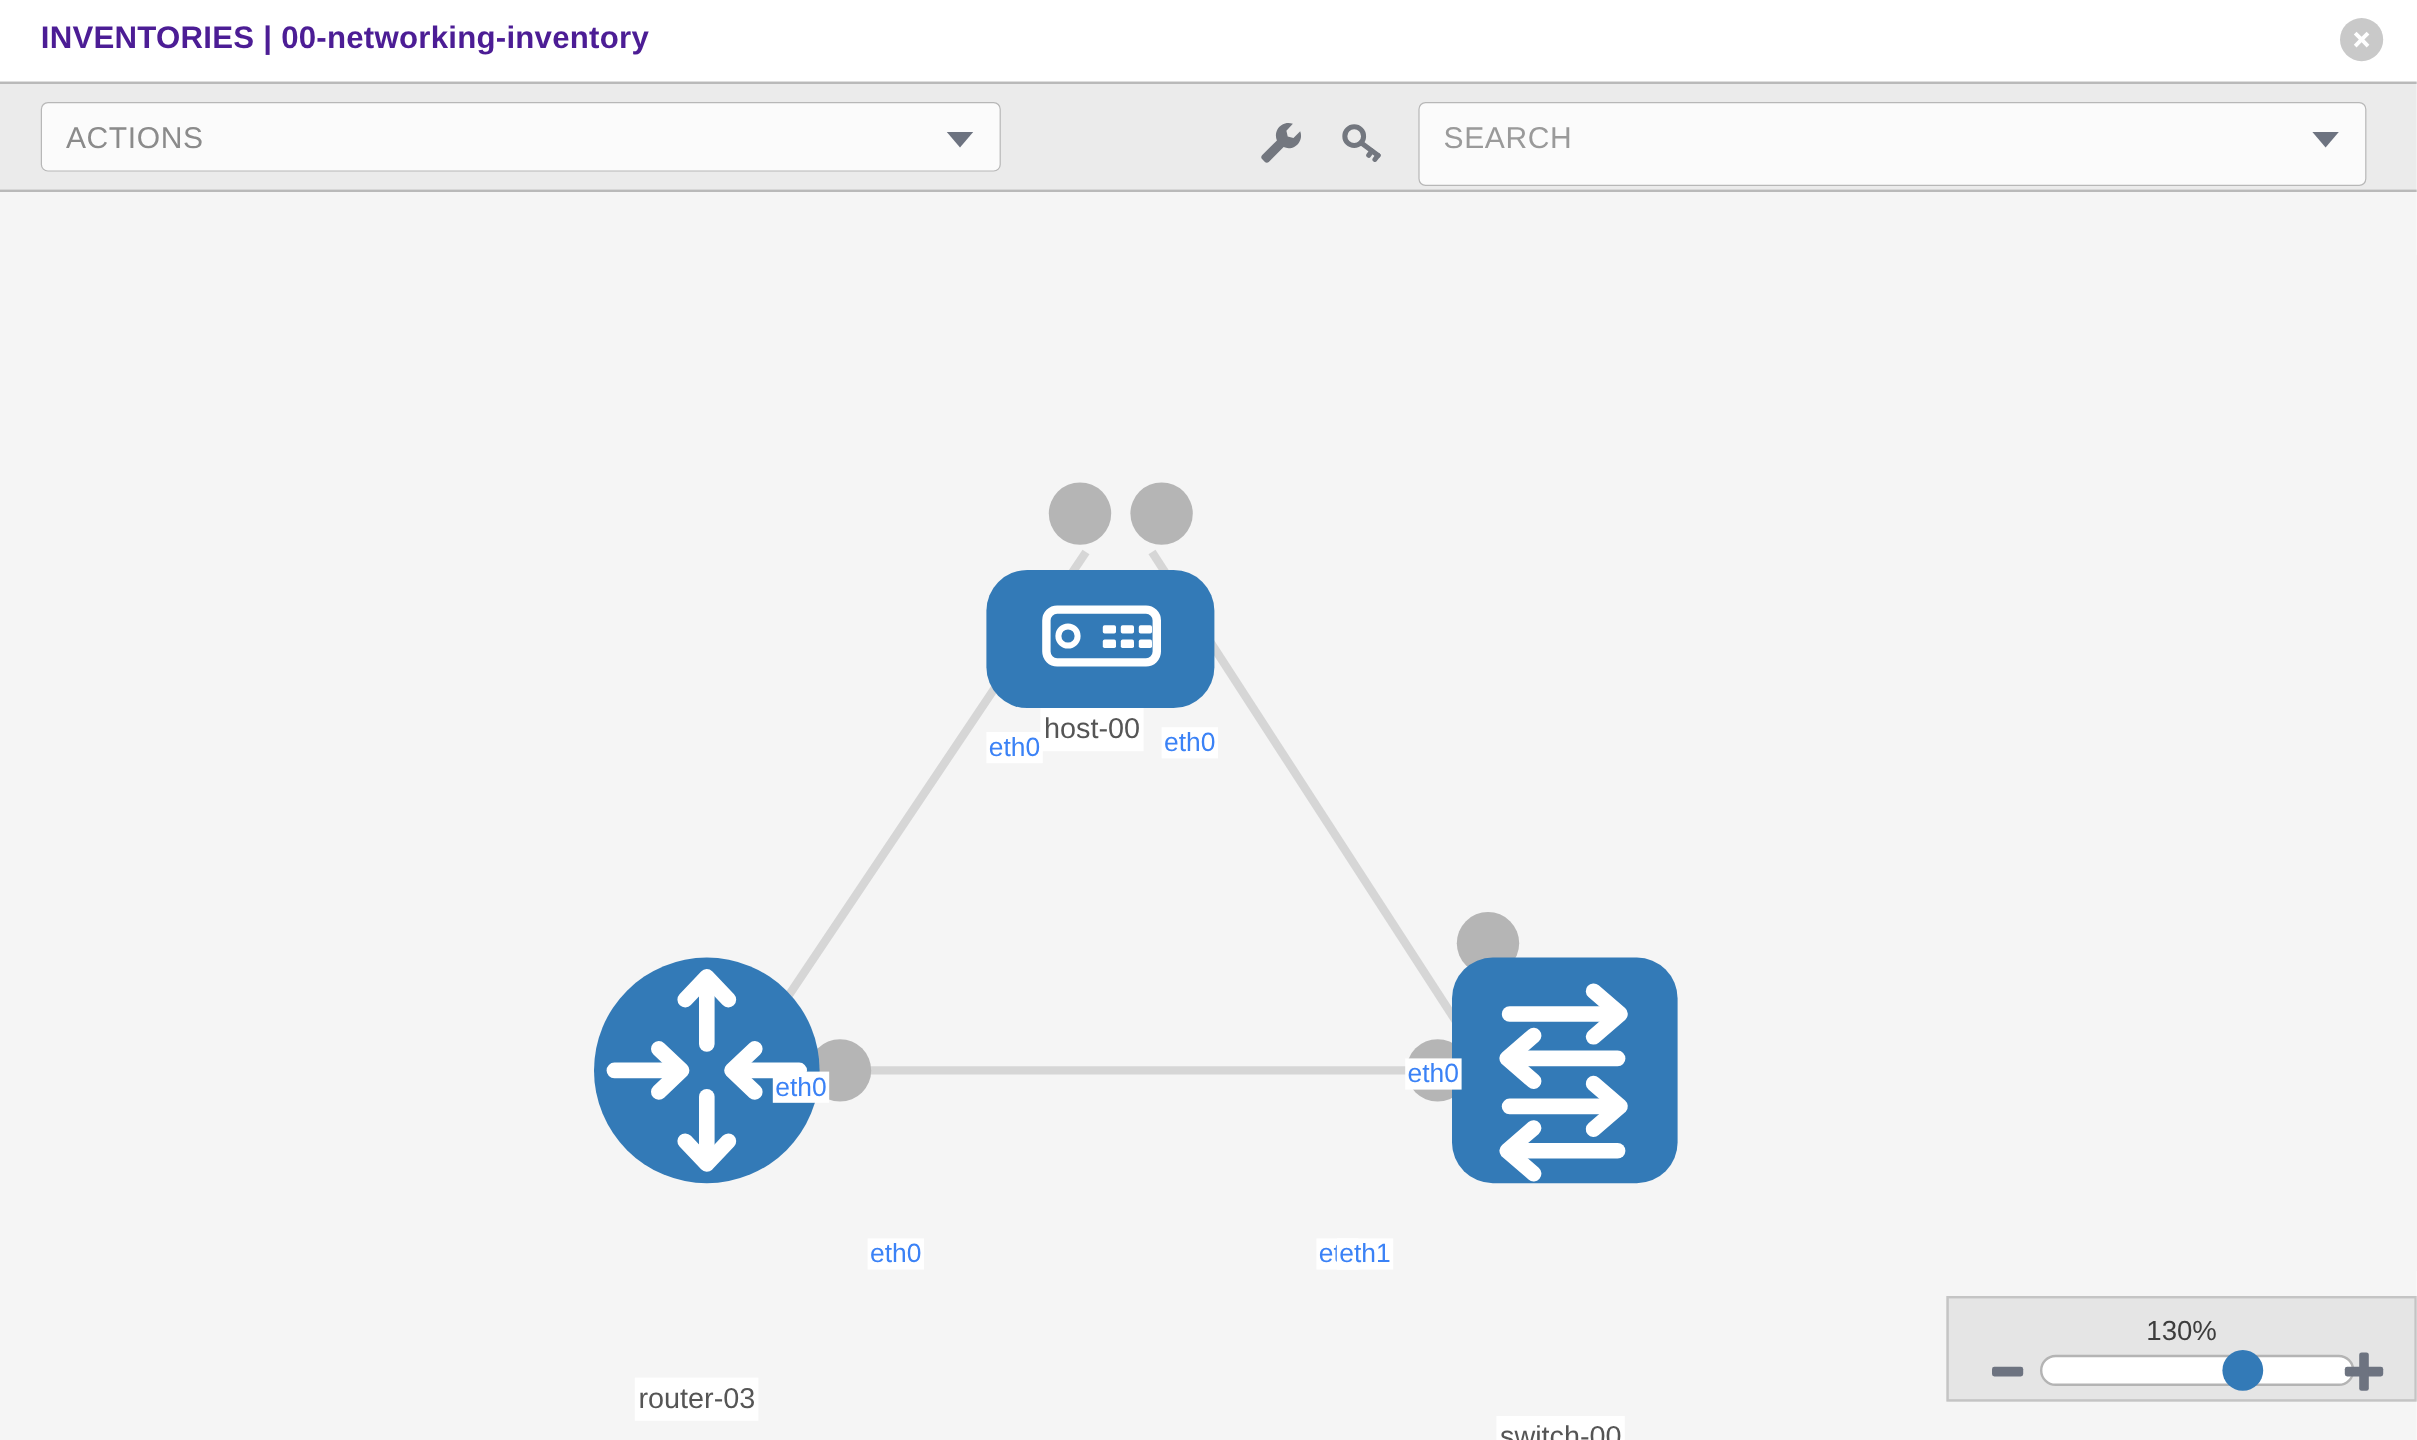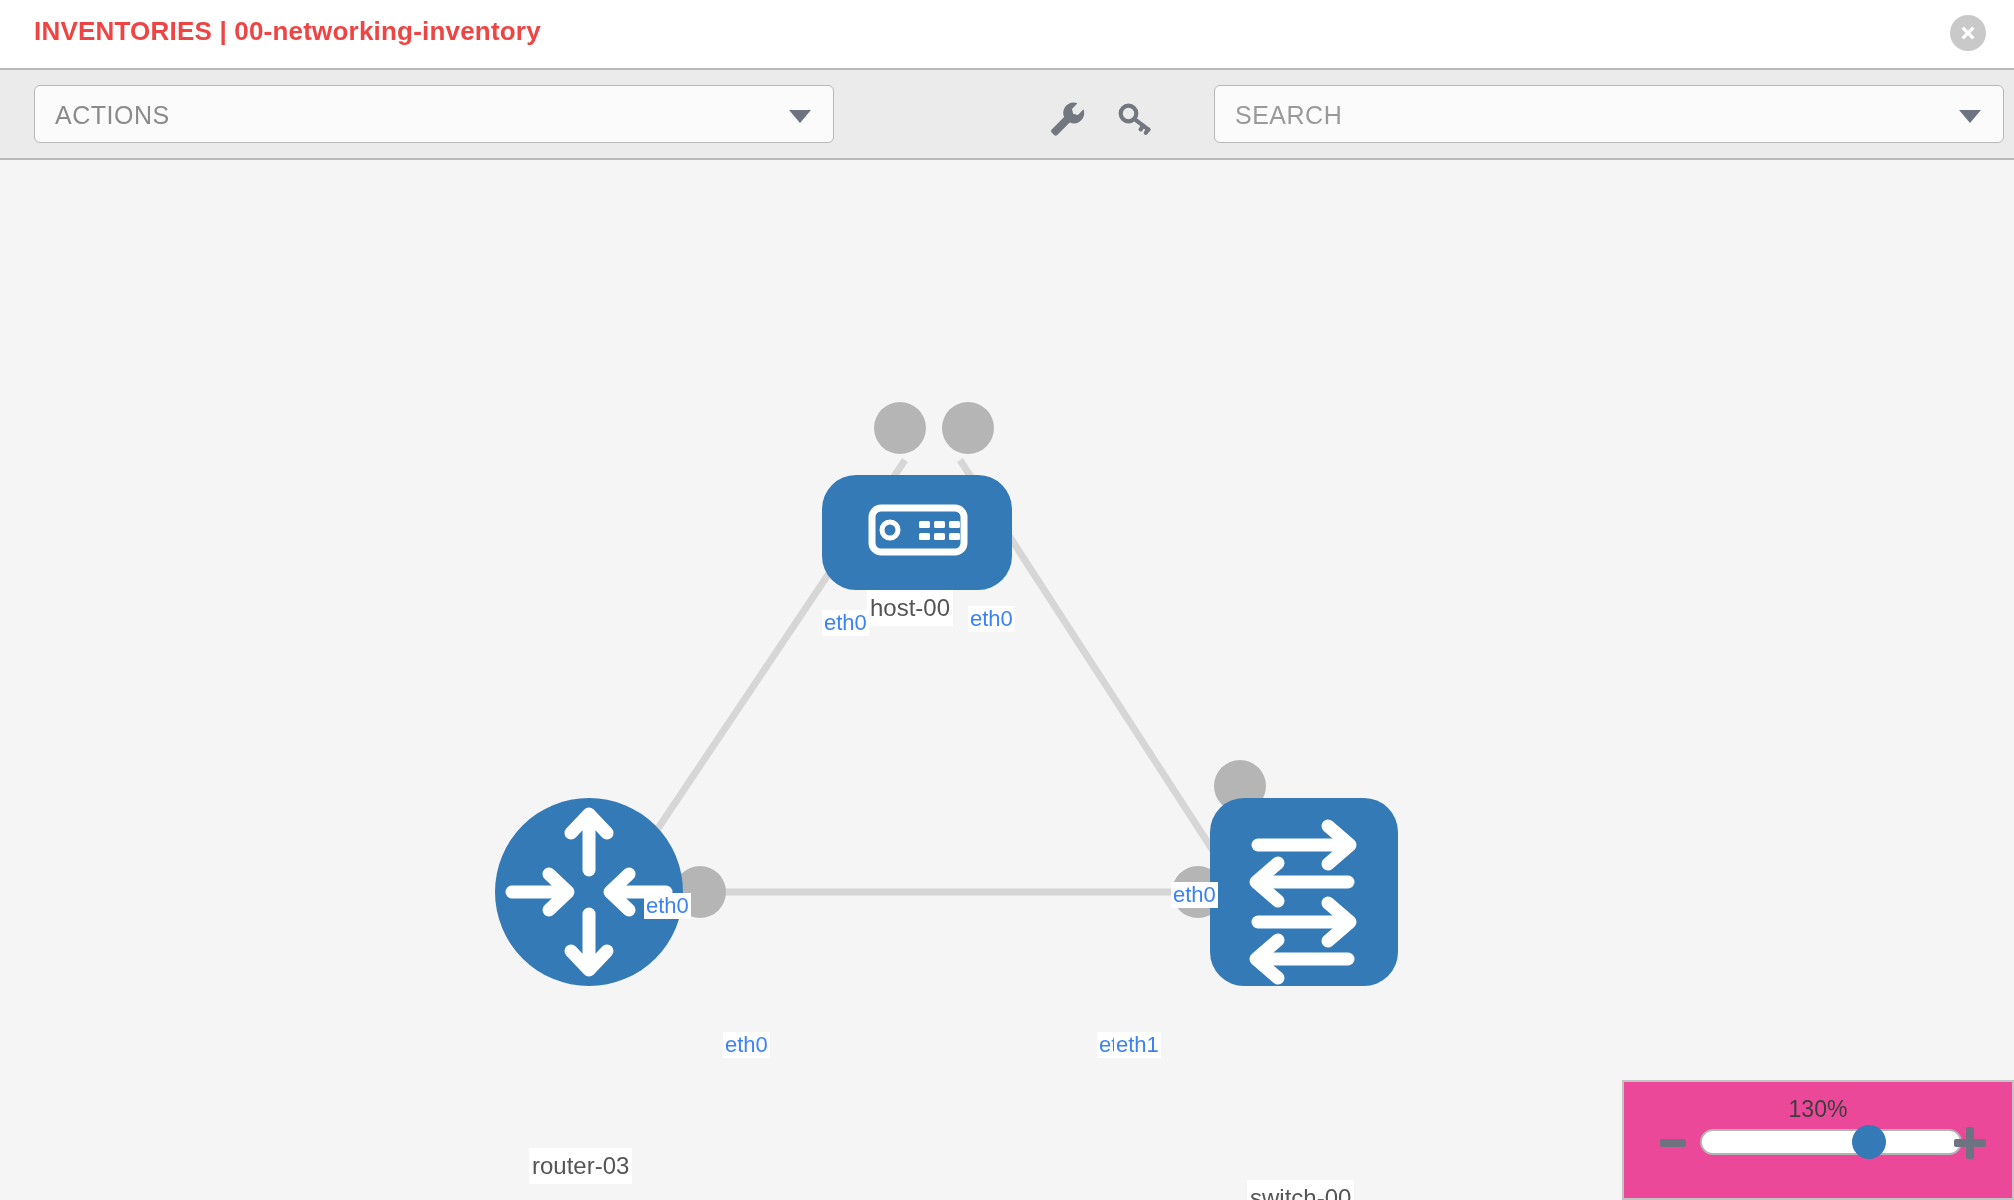--- a/index.html
+++ b/index.html
@@ -27,21 +27,21 @@
     height: 68px;
     background: #ffffff;
     box-sizing: border-box;
   }
   .header-title {
     position: absolute;
     left: 34px;
     top: 16px;
     font-size: 26px;
     font-weight: bold;
-    color: #ef4444;
+    color: #4c1d95;
     letter-spacing: 0.2px;
     white-space: nowrap;
   }
   .close-btn {
     position: absolute;
     right: 28px;
     top: 15px;
     width: 36px;
     height: 36px;
     border-radius: 50%;
@@ -101,27 +101,26 @@
     cursor: pointer;
   }
   .tool-icon.wrench { left: 1044px; }
   .tool-icon.key    { left: 1112px; }
 
   .search-box {
     position: absolute;
     left: 1182px;
     top: 15px;
     width: 790px;
-    height: 58px;
+    height: 70px;
     background: #fbfbfb;
     border: 1px solid #b7b7b7;
     border-radius: 6px;
     box-sizing: border-box;
     cursor: text;
-    margin-left: 32px;
   }
   .search-label {
     position: absolute;
     left: 20px;
     top: 15px;
     font-size: 25px;
     color: #9a9a9a;
     letter-spacing: 0.5px;
   }
 
@@ -159,22 +158,22 @@
     padding: 0 2px;
     line-height: 26px;
   }
 
   
   .zoom-panel {
     position: absolute;
     left: 1622px;
     top: 1080px;
     width: 392px;
-    height: 120px;
-    background: #ec4899;
+    height: 88px;
+    background: #e5e5e5;
     border: 2px solid #c4c4c4;
     box-sizing: border-box;
   }
   .zoom-value {
     position: absolute;
     left: 0;
     top: 14px;
     width: 100%;
     text-align: center;
     font-size: 23px;

